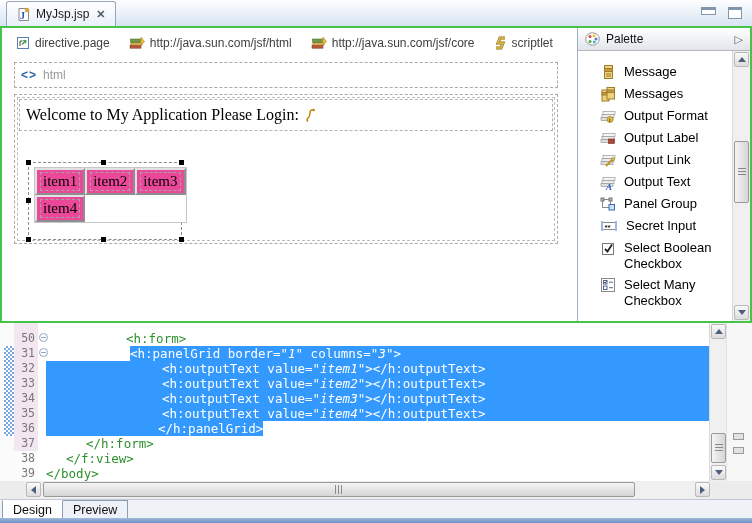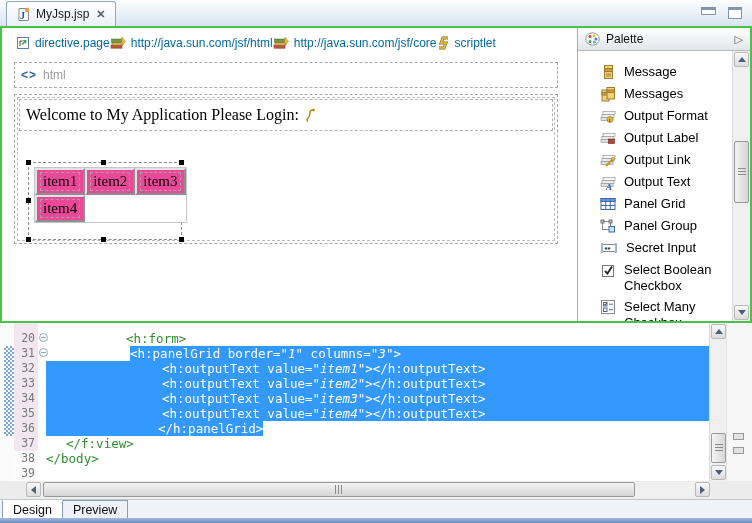--- a/index.html
+++ b/index.html
@@ -11,21 +11,21 @@
        background:linear-gradient(#ffffff,#e9f0f9);border:1px solid #96a6bb;border-bottom:none;border-radius:3px 3px 0 0;
        font-size:12px;color:#1a1a1a;}
   .tab-close{color:#55606e;font-size:11px;font-weight:bold;margin-left:2px;}
   .win-btns{position:absolute;right:10px;top:7px;display:flex;gap:12px;align-items:flex-start;}
   .win-min{width:13px;height:4px;border:1px solid #8195ad;border-top:3px solid #8195ad;background:#fff;}
   .win-max{width:12px;height:8px;border:1px solid #8195ad;border-top:3px solid #8195ad;background:#fff;}
 
   
   .editor-top{position:absolute;top:26px;left:0;width:752px;height:297px;border:2px solid #47c347;box-sizing:border-box;background:#fff;}
   .design{position:absolute;top:0;left:0;right:172px;bottom:0;overflow:hidden;background:#fff;}
-  .taglib-row{position:absolute;top:8px;left:14px;display:flex;align-items:center;font-size:12px;color:#0369a1;white-space:nowrap;}
+  .taglib-row{position:absolute;top:8px;left:14px;display:flex;gap:19px;align-items:center;font-size:12px;color:#404040;white-space:nowrap;}
   .taglib{display:flex;gap:5px;align-items:center;}
   .icon{display:inline-flex;align-items:center;justify-content:center;}
 
   .head-box{position:absolute;left:12px;top:34px;width:544px;height:26px;border:1px dashed #a9a9a9;box-sizing:border-box;
             display:flex;align-items:center;gap:6px;padding-left:6px;color:#9a9a9a;font-size:12px;}
   .angle-icon{color:#2e62a8;font-weight:bold;font-size:12px;letter-spacing:1px;}
 
   .body-box{position:absolute;left:12px;top:66px;width:544px;height:150px;border:1px dashed #a9a9a9;box-sizing:border-box;}
   .body-box-inner{position:absolute;left:2px;top:2px;right:2px;bottom:2px;border:1px dashed #bcbcbc;}
   .welcome-box{position:absolute;left:4px;top:4px;right:4px;height:30px;border:1px dashed #b2b2b2;
@@ -293,32 +293,20 @@
                 <rect x="2" y="6.5" width="12" height="3" fill="#ececec" stroke="#8a8a8a" stroke-width="0.6"></rect>
                 <rect x="3" y="3.5" width="12" height="3" fill="#f6f6f6" stroke="#8a8a8a" stroke-width="0.6"></rect>
                 <text x="6" y="15.5" font-size="9" font-style="italic" font-weight="bold" fill="#2a55c0" font-family="serif">A</text>
               </svg>
             </span>
             <span class="lbl">Output Text</span>
           </div>
           <div class="palette-item">
             <span class="icon">
               <svg width="16" height="16" viewBox="0 0 16 16">
-                <rect x="1" y="2.5" width="14" height="11" fill="#fff" stroke="#3a6bb5"></rect>
-                <rect x="1" y="2.5" width="14" height="3" fill="#7498d4" stroke="#3a6bb5"></rect>
-                <line x1="5.7" y1="2.5" x2="5.7" y2="13.5" stroke="#3a6bb5"></line>
-                <line x1="10.3" y1="2.5" x2="10.3" y2="13.5" stroke="#3a6bb5"></line>
-                <line x1="1" y1="9.5" x2="15" y2="9.5" stroke="#3a6bb5"></line>
-              </svg>
-            </span>
-            <span class="lbl">Panel Grid</span>
-          </div>
-          <div class="palette-item">
-            <span class="icon">
-              <svg width="16" height="16" viewBox="0 0 16 16">
                 <rect x="2.5" y="3.5" width="8" height="8" fill="none" stroke="#8a8a8a"></rect>
                 <rect x="1" y="2" width="3" height="3" fill="#b8b8b8" stroke="#777"></rect>
                 <rect x="9" y="2" width="3" height="3" fill="#b8b8b8" stroke="#777"></rect>
                 <rect x="9" y="8.5" width="5.5" height="5.5" fill="#cfe0f5" stroke="#3a6bb5"></rect>
               </svg>
             </span>
             <span class="lbl">Panel Group</span>
           </div>
           <div class="palette-item">
             <span class="icon">
@@ -367,21 +355,21 @@
       </div>
     </div>
   </div>
 
   <div class="source">
     <div class="ruler">
       <div class="range-strip"></div>
     </div>
     <div class="numcol" id="numcol">
         <div class="pink"></div>
-        <span class="lnum" style="top:8px">20</span>
+        <span class="lnum" style="top:8px">50</span>
         <span class="lnum" style="top:23px">31</span>
         <span class="lnum" style="top:38px">32</span>
         <span class="lnum" style="top:53px">33</span>
         <span class="lnum" style="top:68px">34</span>
         <span class="lnum" style="top:83px">35</span>
         <span class="lnum" style="top:98px">36</span>
         <span class="lnum" style="top:113px">37</span>
         <span class="lnum" style="top:128px">38</span>
         <span class="lnum" style="top:143px">39</span>
       </div>
@@ -390,20 +378,21 @@
         <span class="fold" style="top:25px">−</span>
       </div>
     <div class="codearea" id="codearea">
         <div class="code-line" style="padding-left:80px"><span class="txt">&lt;h:form&gt;</span></div>
         <div class="code-line sel-from" style="padding-left:84px"><span class="txt">&lt;h:panelGrid border=<i>"1"</i> columns=<i>"3"</i>&gt;</span></div>
         <div class="code-line sel-full" style="padding-left:116px"><span class="txt">&lt;h:outputText value=<i>"item1"</i>&gt;&lt;/h:outputText&gt;</span></div>
         <div class="code-line sel-full" style="padding-left:116px"><span class="txt">&lt;h:outputText value=<i>"item2"</i>&gt;&lt;/h:outputText&gt;</span></div>
         <div class="code-line sel-full" style="padding-left:116px"><span class="txt">&lt;h:outputText value=<i>"item3"</i>&gt;&lt;/h:outputText&gt;</span></div>
         <div class="code-line sel-full" style="padding-left:116px"><span class="txt">&lt;h:outputText value=<i>"item4"</i>&gt;&lt;/h:outputText&gt;</span></div>
         <div class="code-line sel-to"><span class="txt" style="padding-left:112px">&lt;/h:panelGrid&gt;</span></div>
+        <div class="code-line" style="padding-left:40px"><span class="txt">&lt;/h:form&gt;</span></div>
         <div class="code-line" style="padding-left:20px"><span class="txt">&lt;/f:view&gt;</span></div>
         <div class="code-line" style="padding-left:0px"><span class="txt">&lt;/body&gt;</span></div>
       </div>
     <div class="vscroll sb-v">
       <div class="sb-btn" style="top:1px">
           <span class="tri-up"></span>
         </div>
       <div class="sb-thumb" style="top:110px;height:30px">
           <span class="grip-v"></span>
         </div>

